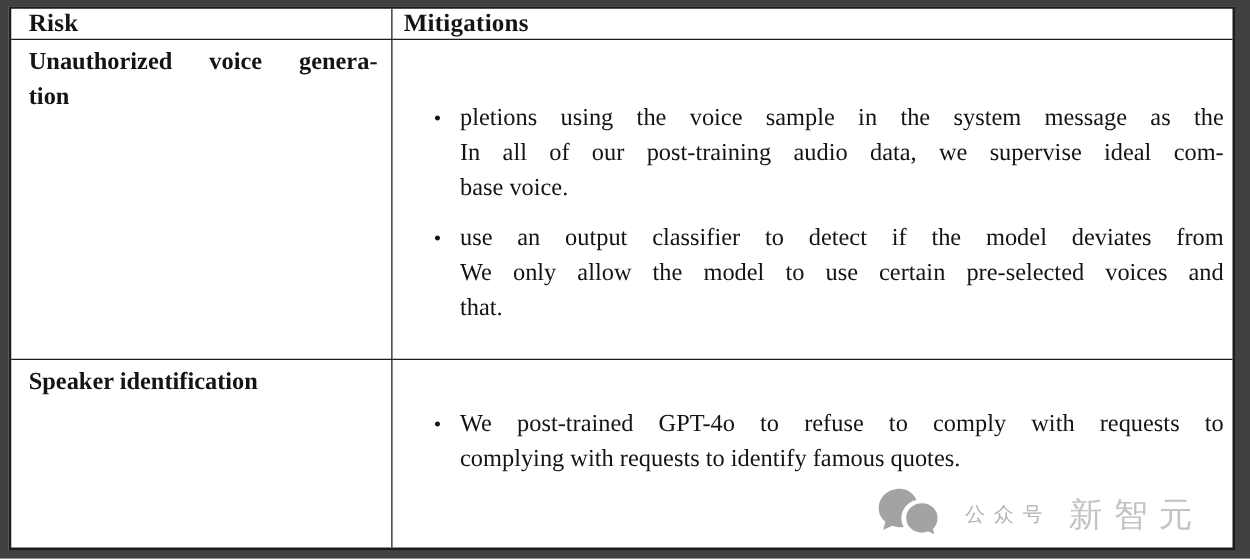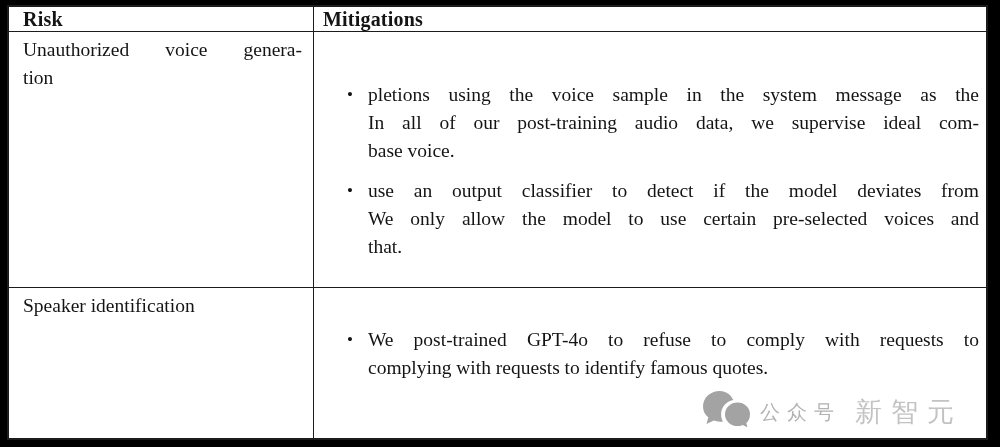--- a/index.html
+++ b/index.html
@@ -1,39 +1,39 @@
 <!DOCTYPE html>
 <html><head>
 <meta charset="utf-8">
 <style>
   * { margin: 0; padding: 0; box-sizing: border-box; }
   html, body { background: #ffffff; }
   .stage {
     position: relative;
     width: 1000px;
     height: 447px;
-    background: #000000;
+    background: #404040;
     overflow: hidden;
     font-family: "Liberation Serif", "DejaVu Serif", serif;
     color: #141414;
   }
   .doc-table {
     position: absolute;
     left: 7px;
     top: 5px;
     width: 981px;
     height: 435px;
     background: #ffffff;
     border: 2px solid #1c1c1c;
     display: grid;
     grid-template-columns: 305px 1fr;
     grid-template-rows: 25px 256px 1fr;
   }
   .cell { overflow: hidden; }
-  .col-risk { border-right: 1.5px solid #1c1c1c; }
+  .col-risk { border-right: 1.5px solid #1c1c1c; font-weight: bold; }
   .row-div  { border-bottom: 1.5px solid #1c1c1c; }
   .hdr-cell {
     font-weight: bold;
     font-size: 20px;
     line-height: 24px;
     padding-left: 14px;
     letter-spacing: 0.2px;
   }
   .hdr-cell.mit { padding-left: 9px; }
   .risk-cell {
@@ -63,24 +63,24 @@
     left: 700px;
     top: 388px;
     height: 48px;
     display: flex;
     align-items: center;
     pointer-events: none;
   }
   .wm-icon { width: 56px; height: 46px; }
   .wm-account {
     font-family: "Liberation Sans", "DejaVu Sans", sans-serif;
-    font-size: 20px;
+    font-size: 16px;
     color: #ababab;
     letter-spacing: 7px;
-    margin-left: 4px;
+    margin-left: 16px;
     opacity: 0.9;
   }
   .wm-brand {
     font-family: "Liberation Sans", "DejaVu Sans", sans-serif;
     font-size: 27px;
     color: #c3c3c3;
     letter-spacing: 9px;
     margin-left: 14px;
   }
 </style>

